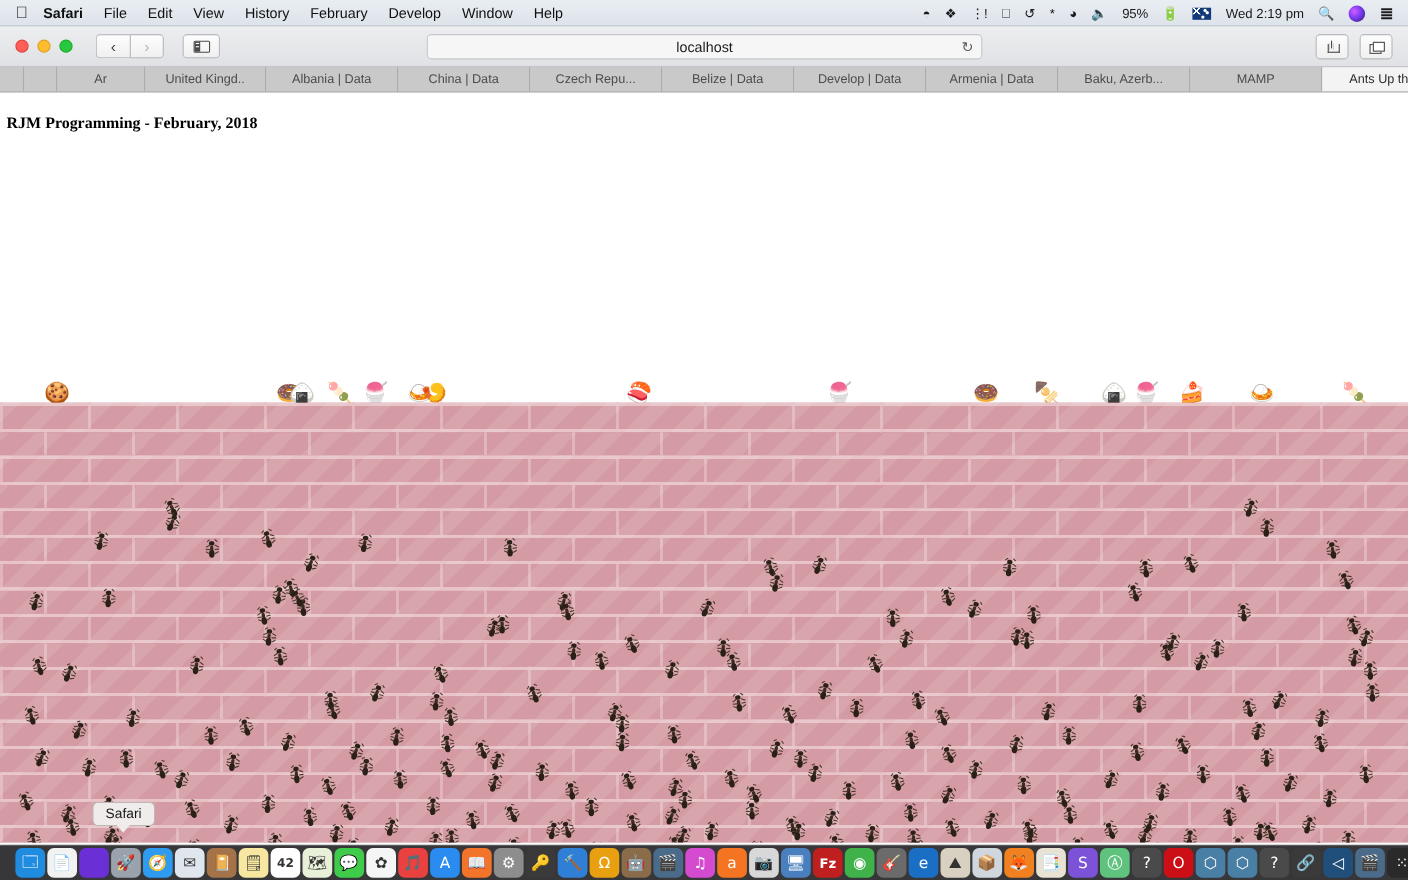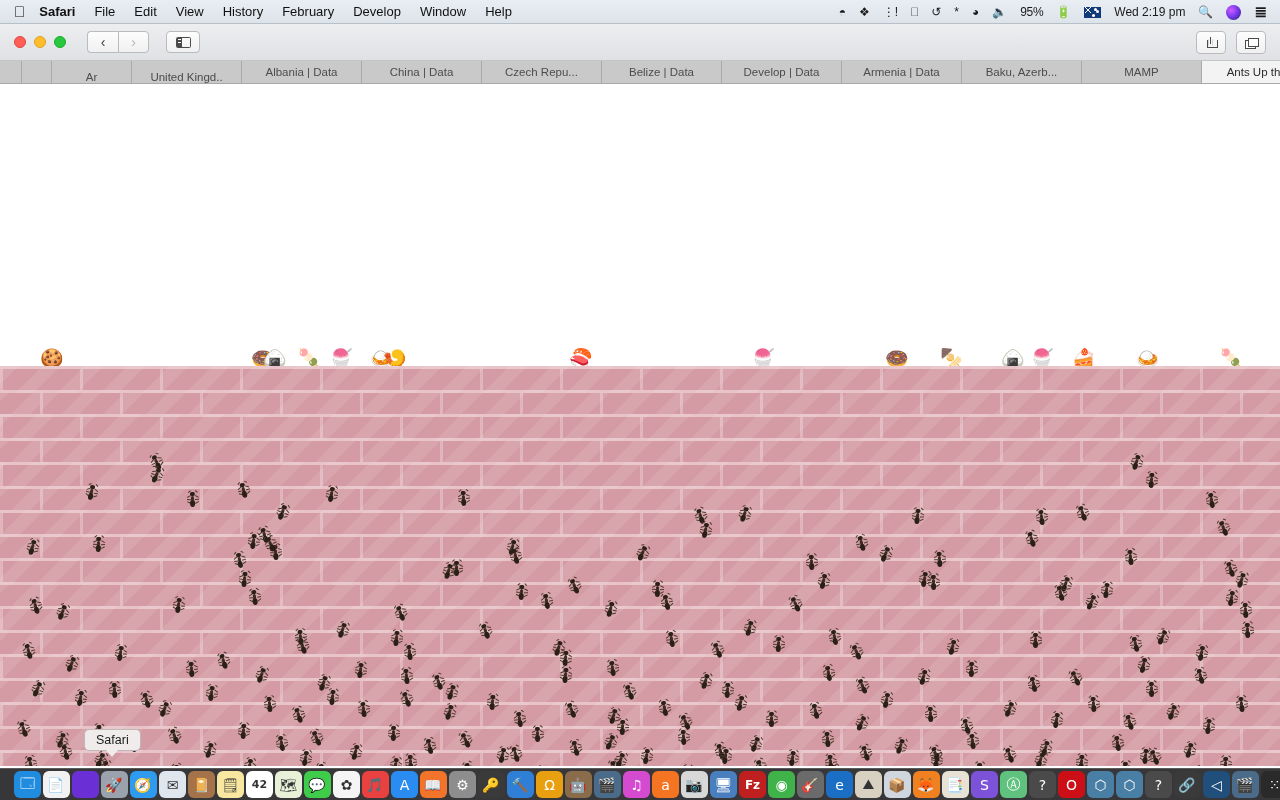--- a/index.html
+++ b/index.html
@@ -354,42 +354,46 @@
     <span class="tl g"></span>
   </div>
   <div class="navgrp">
     <span class="navbtn l">‹</span>
     <span class="navbtn r">›</span>
   </div>
   <div class="sidebtn">
       <span class="sbglyph"></span>
     </div>
 
+  <div id="urlbar">
+    <span>localhost</span>
+    <span id="reload">↻</span>
+  </div>
 
   <div class="tbright">
     <span class="tbbtn">
         <span class="shareglyph"></span>
       </span>
     <span class="tbbtn">
         <span class="tabsglyph"></span>
       </span>
   </div>
 </div>
 
 <div id="tabbar">
     <div class="tab" style="width: 22px;">
       <span></span>
     </div>
     <div class="tab" style="width: 30px;">
       <span></span>
     </div>
-    <div class="tab" style="width: 80px; align-items: flex-end;">
+    <div class="tab" style="width: 80px;">
       <span>Ar</span>
     </div>
-    <div class="tab" style="width: 110px; align-items: flex-end;">
+    <div class="tab" style="width: 110px;">
       <span>United Kingd..</span>
     </div>
     <div class="tab" style="width: 120px;">
       <span>Albania | Data</span>
     </div>
     <div class="tab" style="width: 120px;">
       <span>China | Data</span>
     </div>
     <div class="tab" style="width: 120px;">
       <span>Czech Repu...</span>
@@ -409,20 +413,21 @@
     <div class="tab" style="width: 120px;">
       <span>MAMP</span>
     </div>
     <div class="tab active" style="width: 120px;">
       <span>Ants Up the...</span>
     </div>
     <div style="flex: 1 1 auto; background: rgb(201, 201, 201);"></div>
   </div>
 
 <div id="page">
+  <div id="byline">RJM Programming - February, 2018</div>
 
   <div id="foodrow">
       <span class="food" style="left: 40px;">🍪</span>
       <span class="food" style="left: 251px;">🍩</span>
       <span class="food" style="left: 263px;">🍙</span>
       <span class="food" style="left: 298px;">🍡</span>
       <span class="food" style="left: 329px;">🍧</span>
       <span class="food" style="left: 370px;">🍛</span>
       <span class="food" style="left: 383px;">🍤</span>
       <span class="food" style="left: 569px;">🍣</span>

